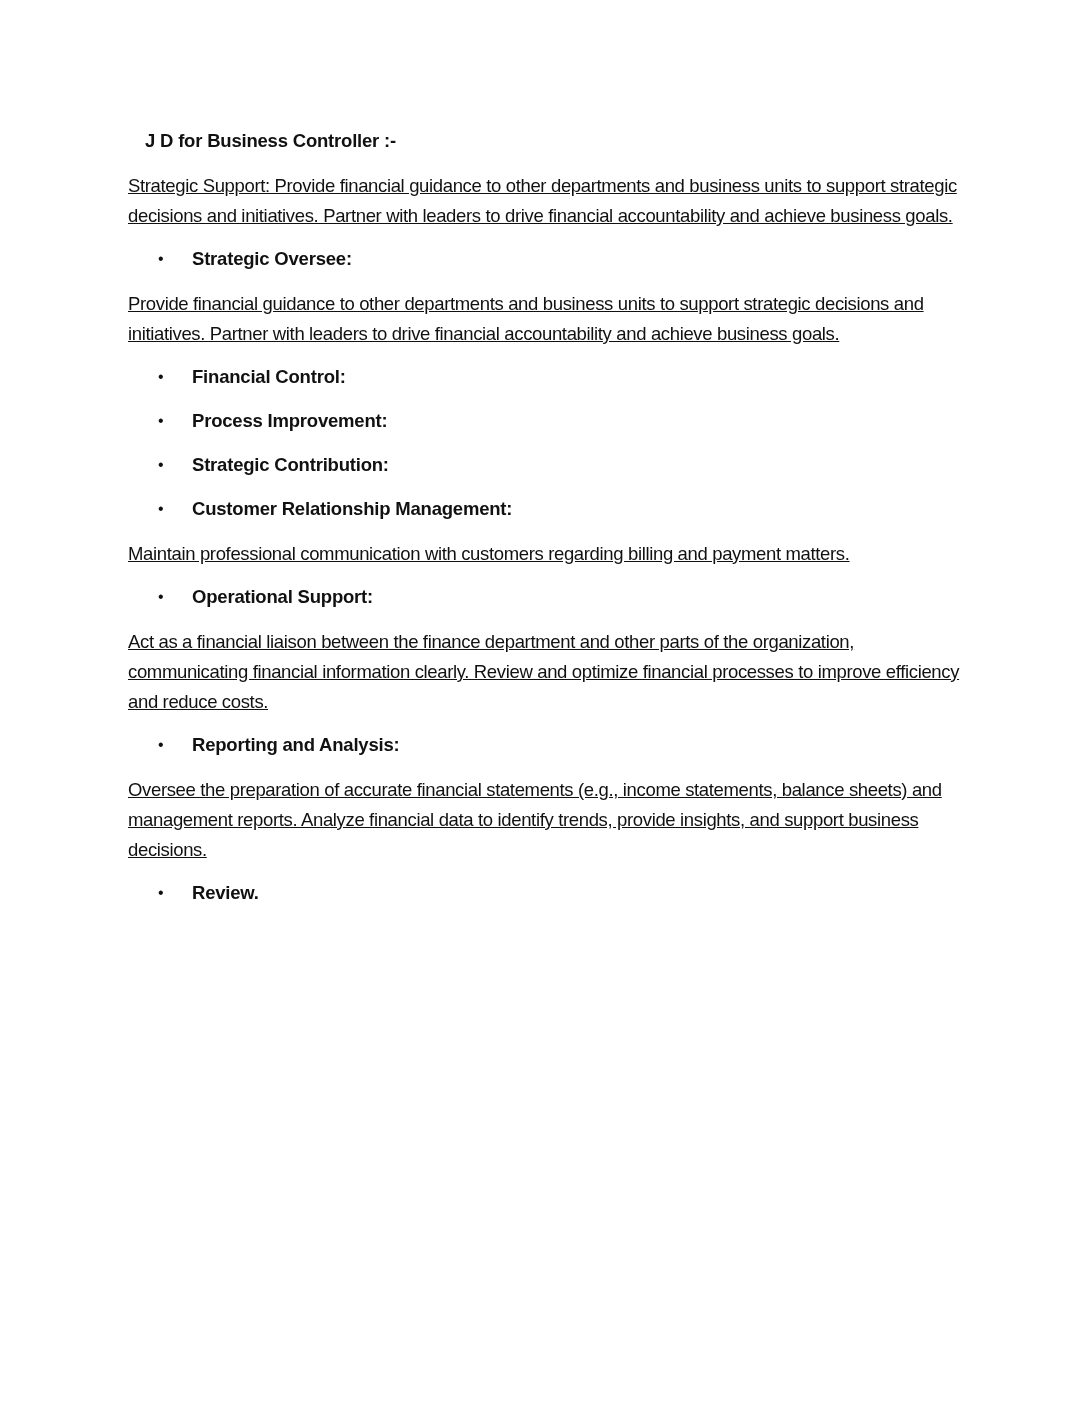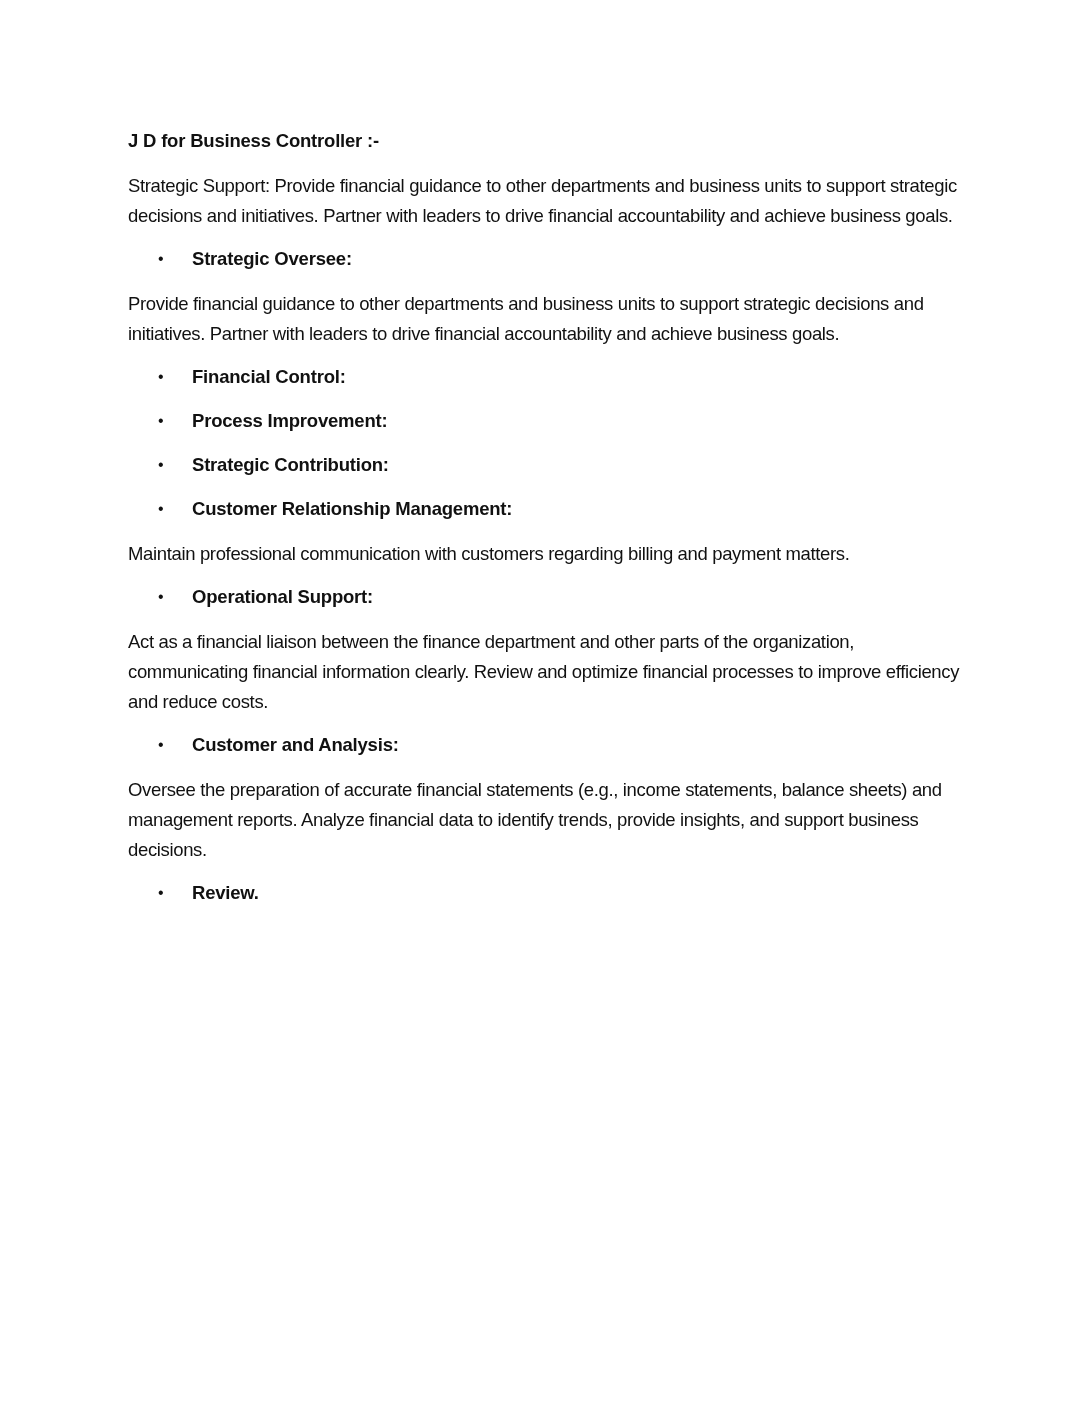--- a/index.html
+++ b/index.html
@@ -18,28 +18,29 @@
     .page {
       position: absolute;
       left: 128px;
       top: 127px;
       width: 840px;
     }
     .title {
       font-weight: bold;
       font-size: 18.5px;
       line-height: 28px;
-      margin: 0 0 16px 0;
+      margin: 0 0 16px 17px;
       letter-spacing: -0.2px;
     }
     .para {
       font-size: 18.5px;
       line-height: 30px;
       margin: 12px 0 14px 0;
       letter-spacing: -0.35px;
+      text-decoration: underline;
     }
     .bullet {
       display: flex;
       align-items: center;
       font-size: 18.5px;
       line-height: 28px;
       margin: 0 0 16px 0;
       font-weight: bold;
       letter-spacing: -0.2px;
     }
@@ -99,21 +100,21 @@
     <div class="bullet">
       <span class="bullet-dot">•</span>
       <span>Operational Support:</span>
     </div>
     <div class="para">Act as a financial liaison between the finance department and other parts of the organization, communicating financial information clearly. Review and optimize financial processes to improve efficiency and reduce costs.</div>
   </div>
 
   <div>
     <div class="bullet">
       <span class="bullet-dot">•</span>
-      <span>Customer and Analysis:</span>
+      <span>Reporting and Analysis:</span>
     </div>
     <div class="para">Oversee the preparation of accurate financial statements (e.g., income statements, balance sheets) and management reports. Analyze financial data to identify trends, provide insights, and support business decisions.</div>
   </div>
 
   <div>
     <div class="bullet">
       <span class="bullet-dot">•</span>
       <span>Review.</span>
     </div>
   </div>

